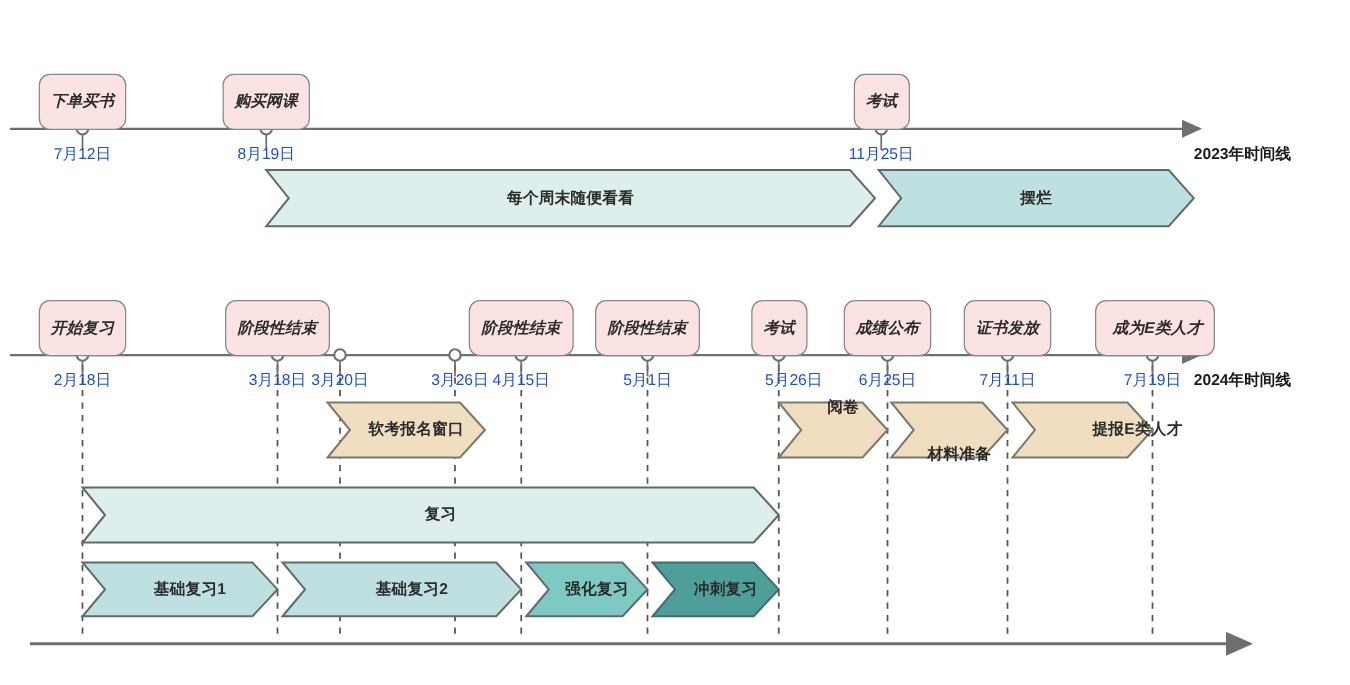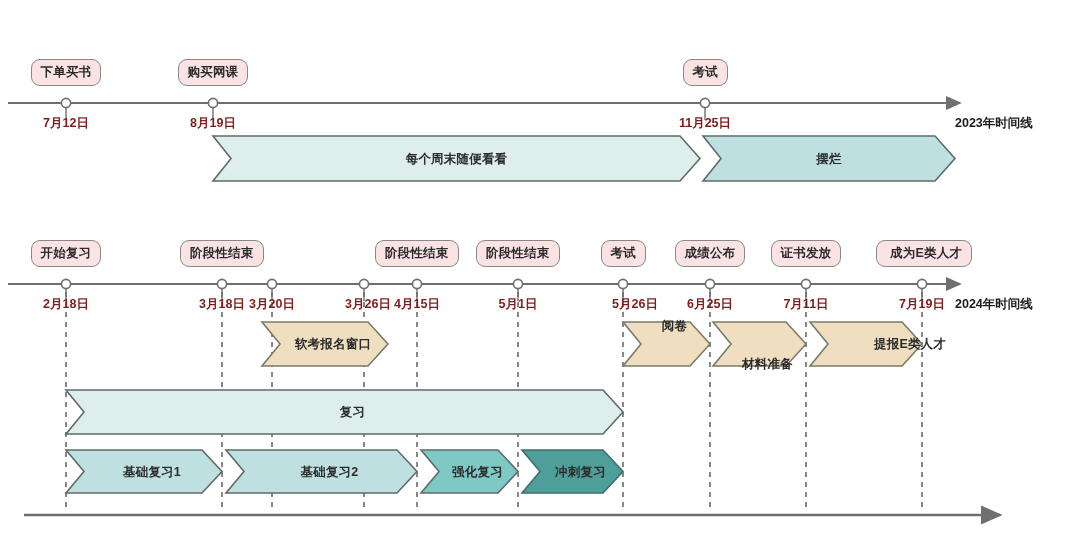--- a/index.html
+++ b/index.html
@@ -12,34 +12,35 @@
   }
   #stage{position:absolute;inset:0;width:1080px;height:548px;}
   svg#diagram{position:absolute;left:0;top:0;width:1080px;height:548px;display:block;}
 
   .pill{
     position:absolute;
     box-sizing:border-box;
     background:#fbe3e4;
     border:1.6px solid #888888;
     border-radius:9px;
-    height:27px;
+    height:45px;
     display:flex;align-items:center;justify-content:center;
     padding:0 9px;
     font-size:12.5px;
     font-weight:bold;
     color:#2b2b2b;
     white-space:nowrap;
     letter-spacing:0.2px;
+    font-style:italic;
   }
   .datelabel{
     position:absolute;
     font-size:12.5px;
-    font-weight:bold;
-    color:#7f1d1d;
+    font-weight:normal;
+    color:#1d4ed8;
     white-space:nowrap;
     transform:translateX(-50%);
     letter-spacing:0px;
   }
   .axislabel{
     position:absolute;
     font-size:12.5px;
     font-weight:bold;
     color:#1a1a1a;
     white-space:nowrap;

